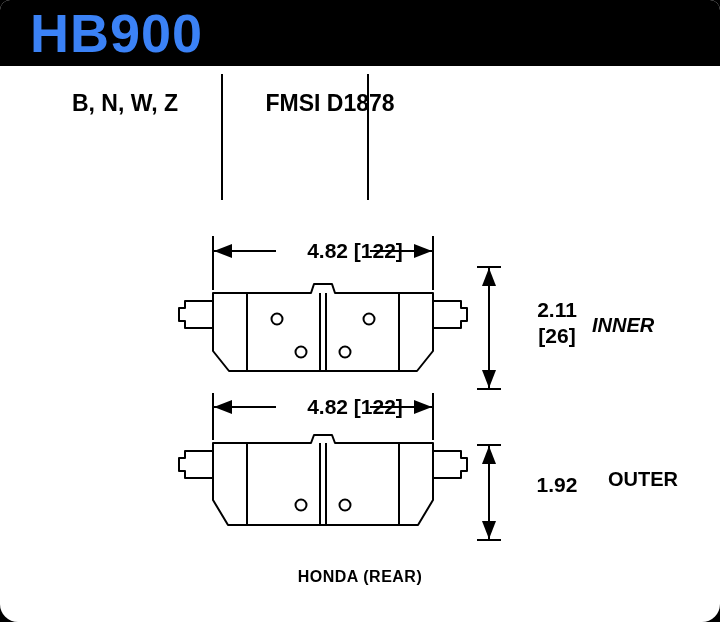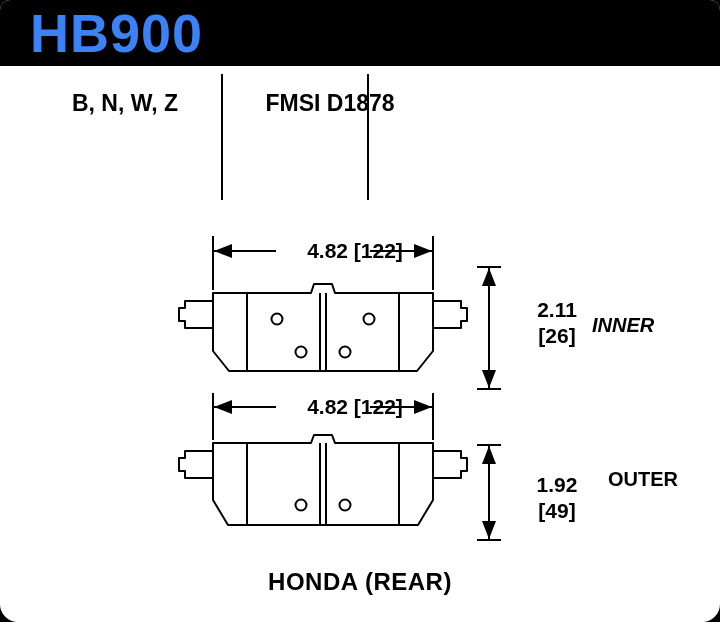--- a/index.html
+++ b/index.html
@@ -36,21 +36,21 @@
   }
   .vdim.inner{top:297px;}
   .vdim.outer{top:472px;}
   .pad-label{
     position:absolute;font-size:20px;font-weight:700;white-space:nowrap;
   }
   .pad-label.inner{left:592px;top:314px;font-style:italic;}
   .pad-label.outer{left:608px;top:468px;}
   .footer{
     position:absolute;left:0;width:720px;top:568px;text-align:center;
-    font-size:24px;font-weight:700;letter-spacing:0.5px;
+    font-size:16px;font-weight:700;letter-spacing:0.5px;
   }
 </style>
 </head>
 <body>
 
 <div class="page">
 
   <div class="topbar">
     <span class="part-number">HB900</span>
   </div>
@@ -132,19 +132,18 @@
   <div class="vdim inner">
     <div>2.11</div>
     <div>[26]</div>
   </div>
   <div class="pad-label inner">INNER</div>
 
   <div class="dim-width outer">4.82 [122]</div>
 
   <div class="vdim outer">
     <div>1.92</div>
-    <div>[49]</div>
   </div>
   <div class="pad-label outer">OUTER</div>
 
   <div class="footer">HONDA (REAR)</div>
 
 </div>
 
 </body></html>

